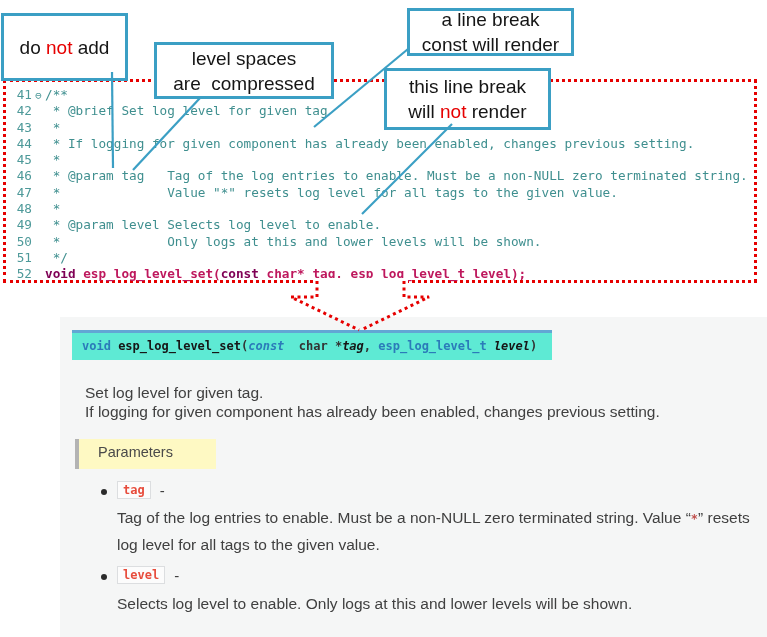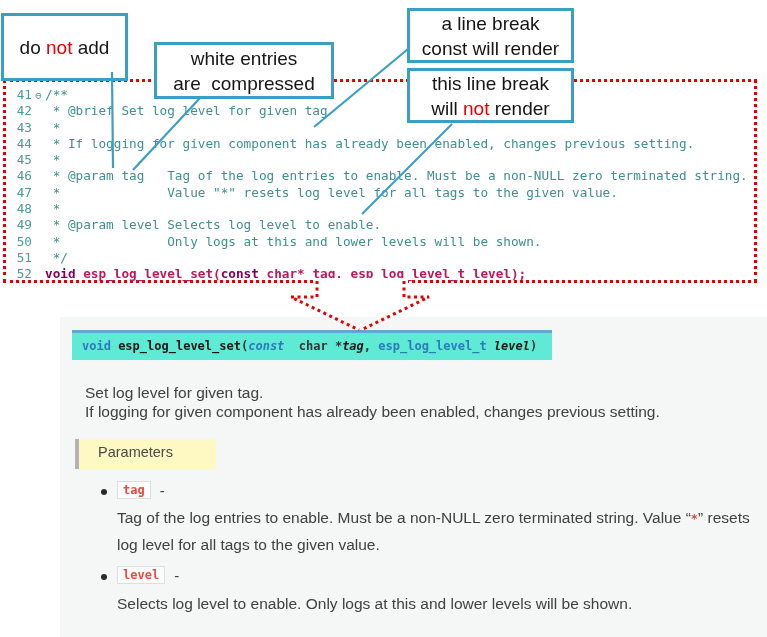--- a/index.html
+++ b/index.html
@@ -156,28 +156,28 @@
         <span class="code-decl"> char* tag, esp_log_level_t level);</span>
       </div>
   </div>
 </div>
 <div id="gapcover"></div>
 
 <div class="callout" style="left:1px;top:13px;width:127px;height:68px">
   <div><span>do </span><span class="red">not</span><span> add</span></div>
 </div>
 <div class="callout" style="left:154px;top:42px;width:180px;height:57px">
-  <div>white entries</div>
+  <div>level spaces</div>
   <div>are  compressed</div>
 </div>
-<div class="callout" style="left:407px;top:8px;width:167px;height:55px">
+<div class="callout" style="left:407px;top:8px;width:167px;height:48px">
   <div>a line break</div>
   <div>const will render</div>
 </div>
-<div class="callout" style="left:407px;top:68px;width:167px;height:55px">
+<div class="callout" style="left:384px;top:68px;width:167px;height:62px">
   <div>this line break</div>
   <div><span>will </span><span class="red">not</span><span> render</span></div>
 </div>
 
 <svg id="overlay" width="767" height="637" viewBox="0 0 767 637">
   <line x1="112" y1="72" x2="113" y2="168" stroke="#3b9fc4" stroke-width="2.2"></line>
   <line x1="200" y1="98" x2="133" y2="170" stroke="#3b9fc4" stroke-width="2.2"></line>
   <line x1="408" y1="49" x2="314" y2="127" stroke="#3b9fc4" stroke-width="2.2"></line>
   <line x1="452" y1="124" x2="362" y2="214" stroke="#3b9fc4" stroke-width="2.2"></line>
   <polyline points="317,281 317,297 291,297 359,330" fill="none" stroke="#e60000" stroke-width="3" stroke-dasharray="3 3.5"></polyline>

